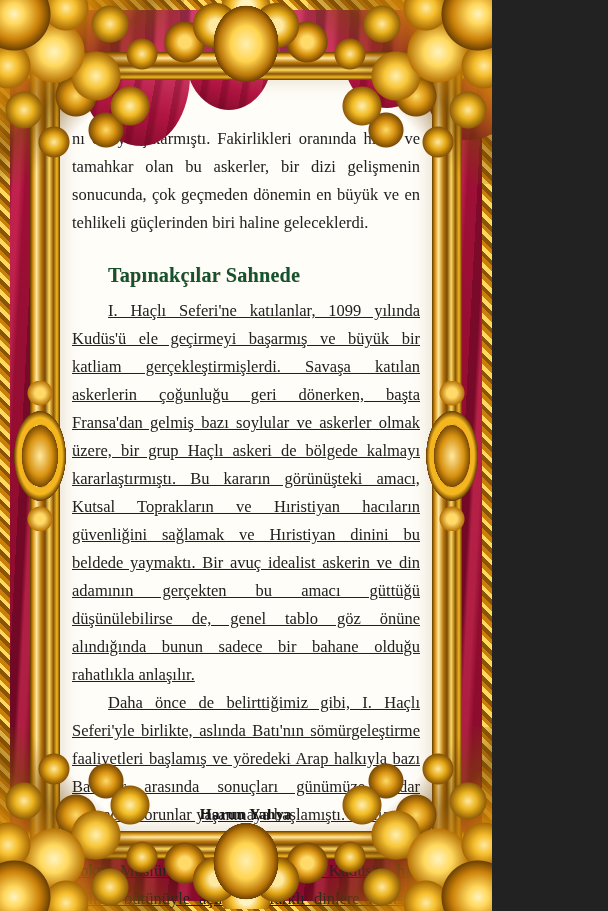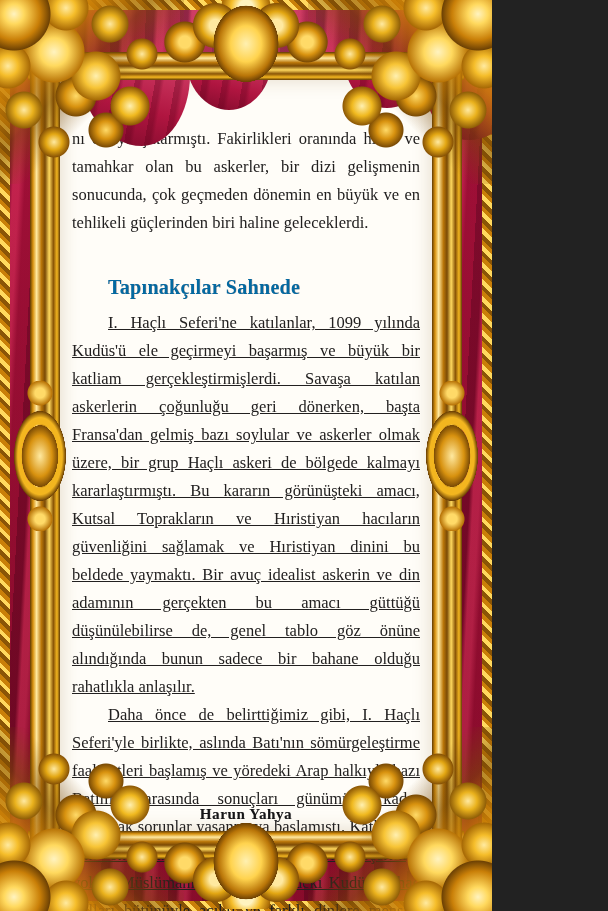--- a/index.html
+++ b/index.html
@@ -90,21 +90,21 @@
       radial-gradient(circle at 50% 92%,#ffda68 0 5px,#b97508 12px,transparent 13px);
   }
   .medallion-left{left:8px;transform:translateY(-50%);}
   .medallion-right{right:8px;transform:translateY(-50%) scaleX(-1);}
   
   .page-number{margin-top:9px;text-align:center;font-size:12.5px;font-weight:600;letter-spacing:1px;color:#1b1b1d;}
   .copy{margin-top:22px;padding:0 12px;font-size:16.5px;line-height:28px;text-align:justify;}
   .copy p{margin:0;hyphens:auto;}
   .copy p.indent{text-indent:36px;text-decoration:underline;}
   .chapter-heading{
-    margin:36px 0 8px 36px;font-size:20px;font-weight:bold;color:#0369a1;
+    margin:24px 0 8px 36px;font-size:20px;font-weight:bold;color:#14532d;
     letter-spacing:.3px;text-shadow:.4px .4px 0 rgba(120,30,5,.35);
   }
   .signature{
     position:absolute;left:0;right:0;bottom:8px;text-align:center;
     font-size:15px;font-weight:bold;letter-spacing:.6px;color:#151517;
     text-shadow:.4px .4px 0 rgba(0,0,0,.3);
   }
 </style>
 </head>
 <body>

